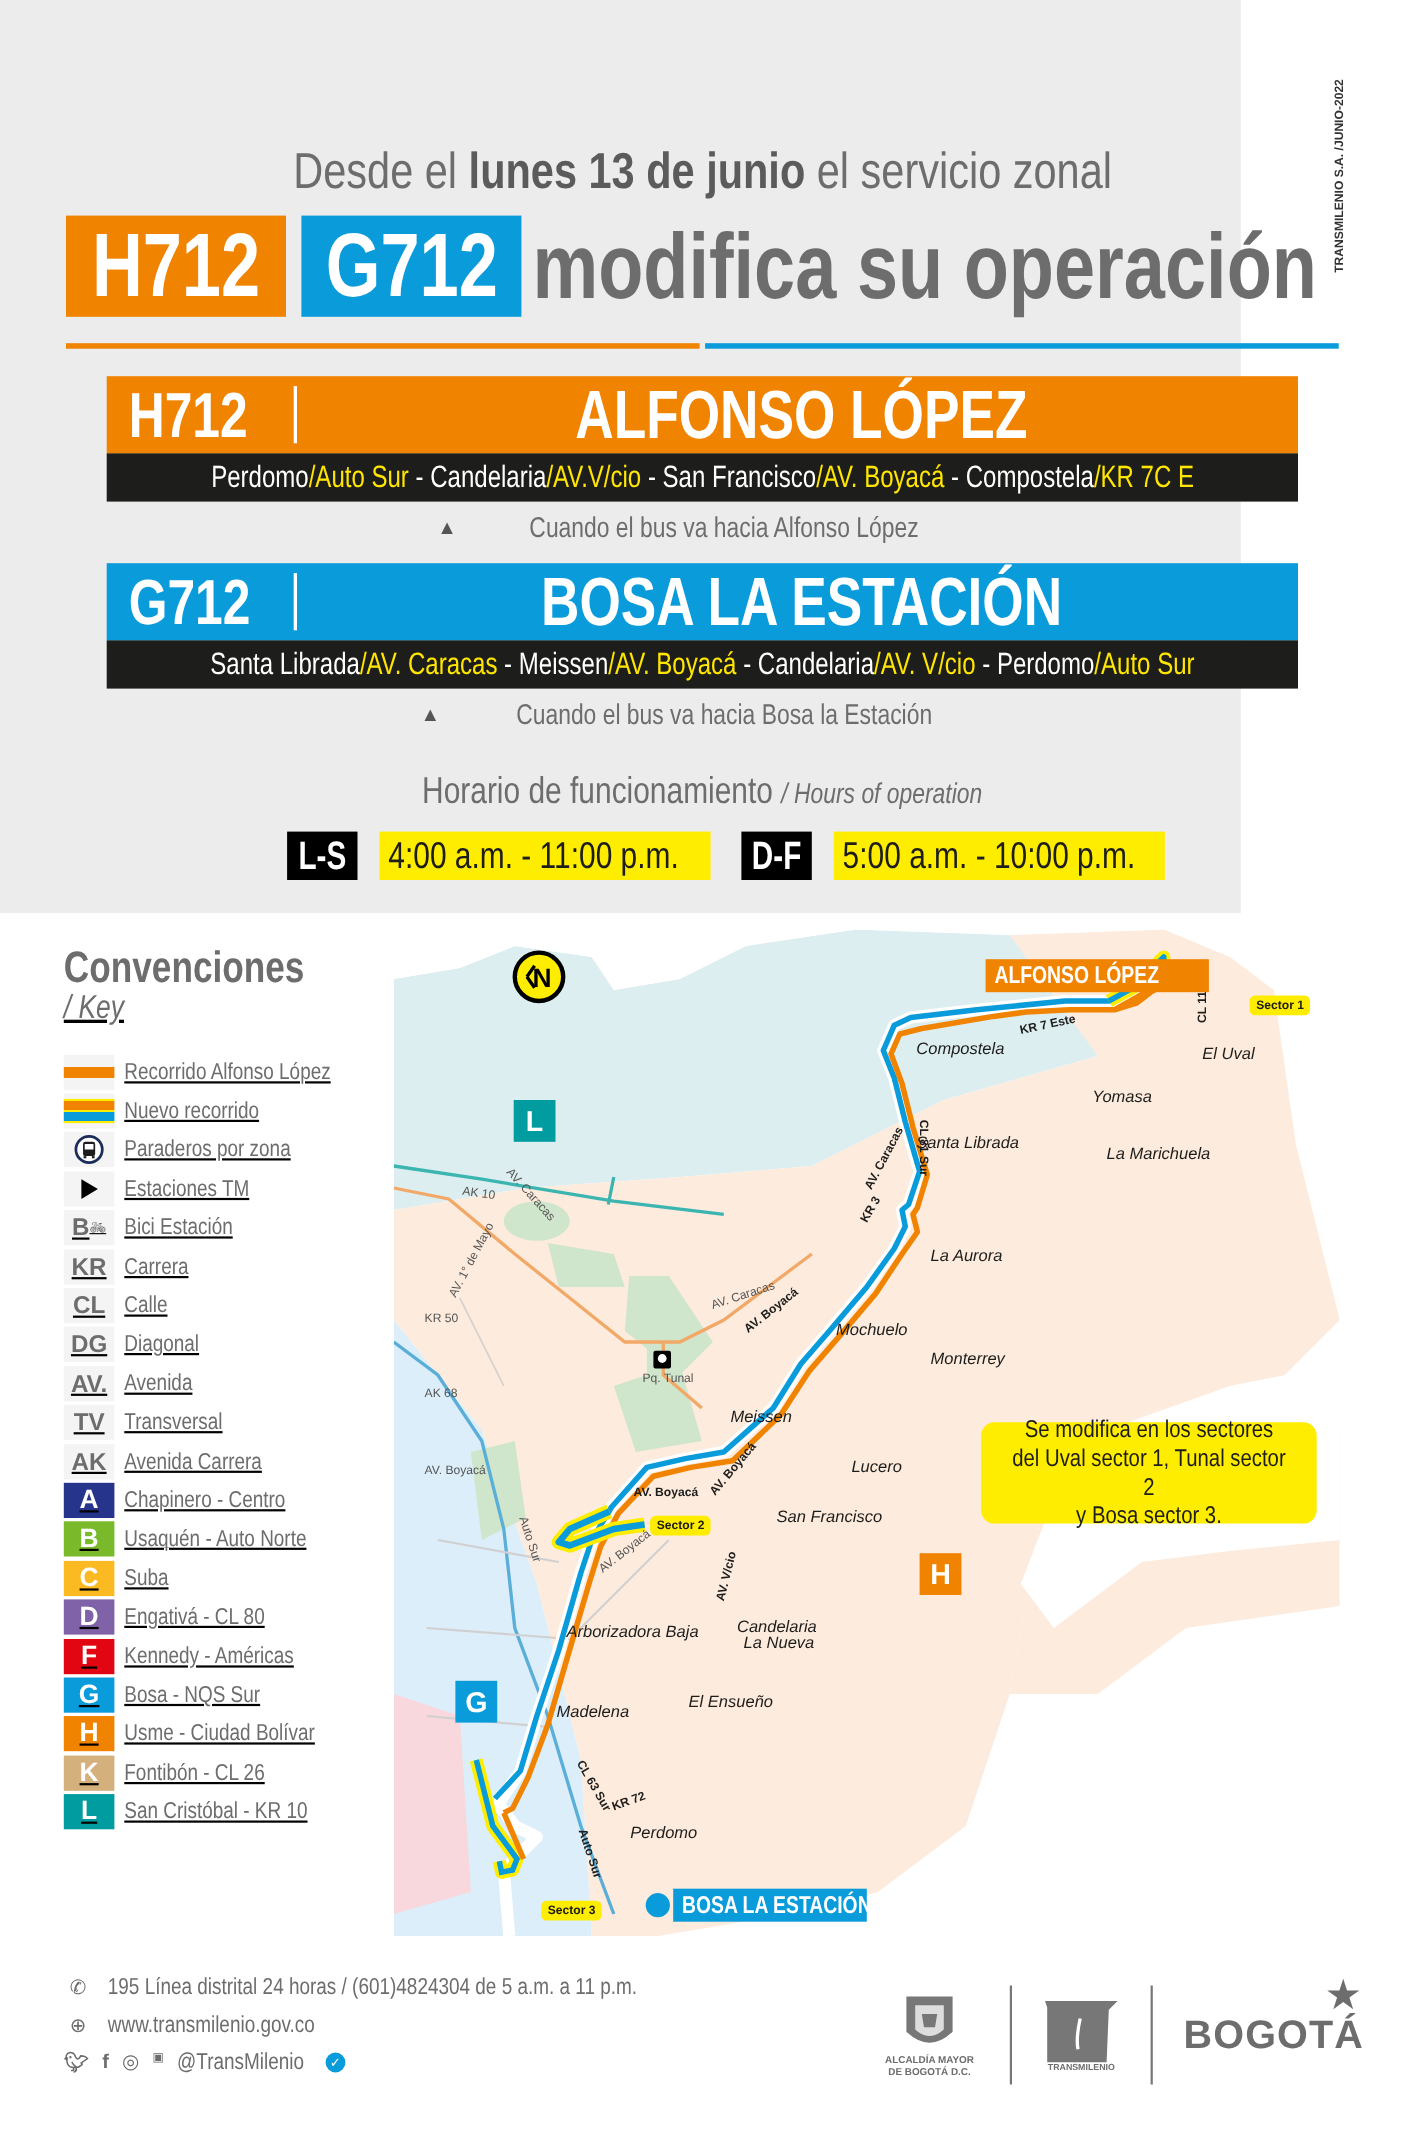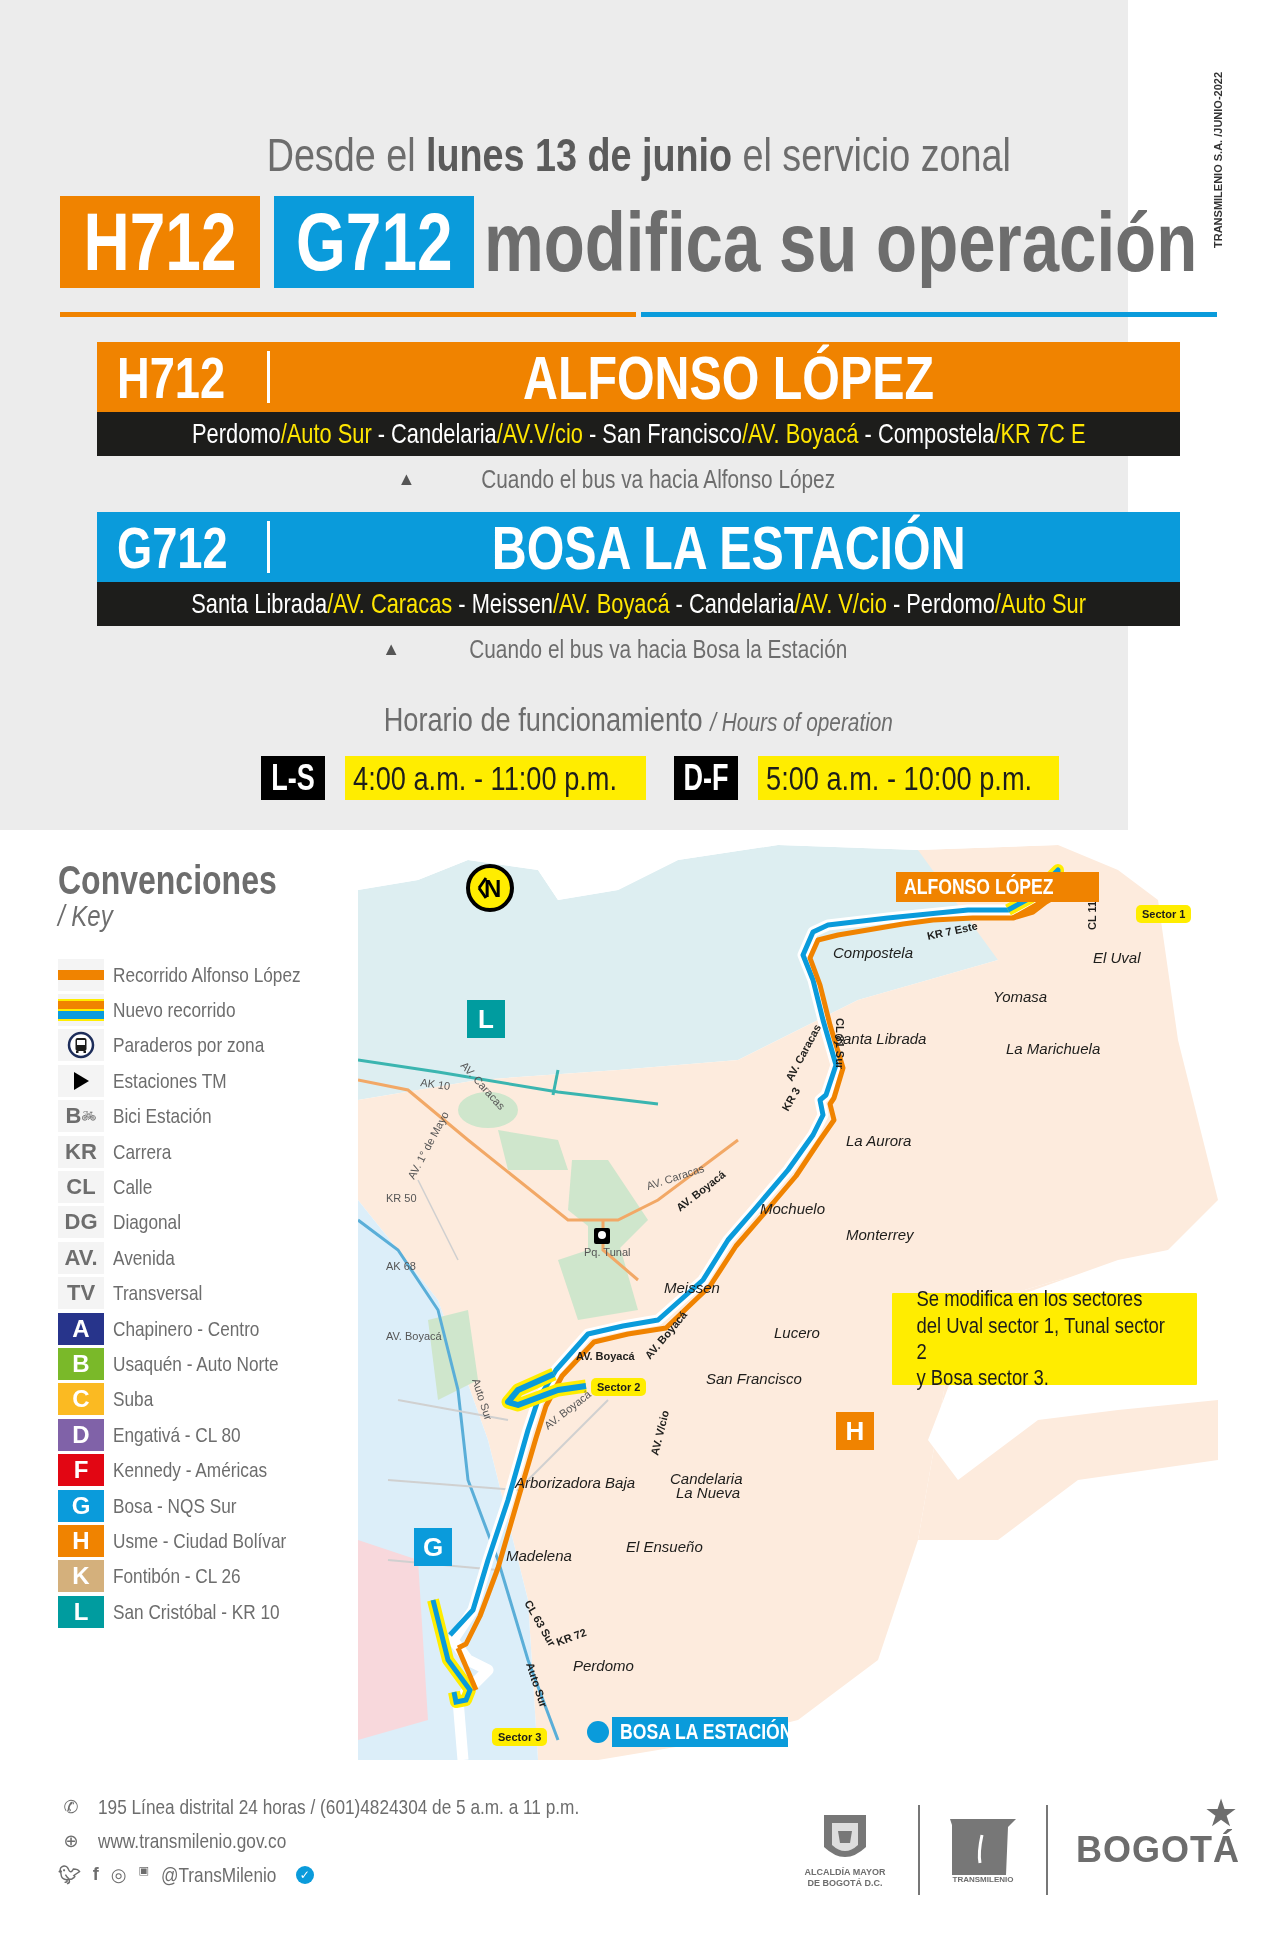--- a/index.html
+++ b/index.html
@@ -36,39 +36,39 @@
   #hours-title { position: absolute; left: 0; width: 1277px; top: 700px; text-align: center; font-size: 34px; color: #6d6d6d; white-space: nowrap; }
   #hours-title .inner { display: inline-block; transform: scaleX(0.8); }
   #hours-title i { font-size: 26px; }
   #hours-row { position: absolute; left: 261px; top: 756px; height: 44px; display: flex; gap: 20px; }
   .day-tag { background: #000; color: #fff; font-weight: bold; font-size: 36px; width: 64px; display: flex; align-items: center; justify-content: center; }
   .day-tag span { display: inline-block; transform: scaleX(0.75); }
   .time-tag { background: #ffed00; color: #1d1d1b; font-size: 34px; width: 301px; display: flex; align-items: center; padding-left: 8px; white-space: nowrap; }
   .time-tag span { display: inline-block; transform: scaleX(0.8); transform-origin: left center; }
 
   
-  #legend { position: absolute; left: 58px; top: 858px; width: 290px; }
+  #legend { position: absolute; left: 58px; top: 858px; width: 290px; text-decoration: underline; }
   #legend-title { font-size: 40px; font-weight: bold; color: #6d6d6d; white-space: nowrap; }
   #legend-title span { display: inline-block; transform: scaleX(0.8); transform-origin: left center; }
   #legend-sub { font-size: 30px; font-style: italic; color: #6d6d6d; margin-top: -4px; transform: scaleX(0.8); transform-origin: left center; }
   #legend-list { margin-top: 24px; }
   .lg-row { height: 35.4px; display: flex; align-items: center; }
   .lg-sym { width: 46px; height: 32px; background: #f4f4f4; display: flex; align-items: center; justify-content: center; margin-right: 9px; font-weight: bold; color: #6d6d6d; font-size: 22px; }
   .lg-sym.zone { color: #fff; font-size: 24px; }
   .lg-label { font-size: 21px; color: #6d6d6d; white-space: nowrap; transform: scaleX(0.82); transform-origin: left center; }
   .bar { width: 46px; height: 10px; }
 
   
   #map { position: absolute; left: 358px; top: 840px; width: 860px; height: 920px; }
   #map svg { width: 100%; height: 100%; }
   .mlabel { font-family: "Liberation Sans", sans-serif; font-style: italic; font-size: 15px; fill: #1d1d1b; }
   .slabel { font-family: "Liberation Sans", sans-serif; font-weight: bold; font-size: 11px; fill: #1d1d1b; }
   .glabel { font-family: "Liberation Sans", sans-serif; font-size: 11px; fill: #555; }
 
-  #notice { position: absolute; left: 892px; top: 1293px; width: 305px; height: 92px; background: #ffed00; border-radius: 1px; display: flex; align-items: center; justify-content: center; font-size: 22px; color: #1d1d1b; line-height: 1.2; }
+  #notice { position: absolute; left: 892px; top: 1293px; width: 305px; height: 92px; background: #ffed00; border-radius: 12px; display: flex; align-items: center; justify-content: center; text-align: center; font-size: 22px; color: #1d1d1b; line-height: 1.2; }
   #notice span { display: inline-block; transform: scaleX(0.84); white-space: pre-line; }
 
   #term-alfonso { position: absolute; left: 896px; top: 872px; background: #f08300; color: #fff; font-weight: bold; font-size: 22px; padding: 2px 8px; white-space: nowrap; }
   #term-alfonso span, #term-bosa span { display: inline-block; transform: scaleX(0.8); transform-origin: left center; }
   #term-bosa { position: absolute; left: 612px; top: 1717px; width: 176px; background: #0a9bdb; color: #fff; font-weight: bold; font-size: 22px; padding: 2px 8px; white-space: nowrap; }
 
   .sector { position: absolute; background: #ffed00; border-radius: 5px; font-weight: bold; font-size: 11px; color: #1d1d1b; padding: 3px 6px; }
   .zone-map { position: absolute; width: 38px; height: 38px; color: #fff; font-weight: bold; font-size: 26px; display: flex; align-items: center; justify-content: center; }
 
   
@@ -200,20 +200,24 @@
         <div class="lg-sym">DG</div>
         <div class="lg-label">Diagonal</div>
       </div>
     <div class="lg-row">
         <div class="lg-sym">AV.</div>
         <div class="lg-label">Avenida</div>
       </div>
     <div class="lg-row">
         <div class="lg-sym">TV</div>
         <div class="lg-label">Transversal</div>
+      </div>
+    <div class="lg-row">
+        <div class="lg-sym">AK</div>
+        <div class="lg-label">Avenida Carrera</div>
       </div>
     <div class="lg-row">
         <div class="lg-sym zone" style="background:#27348b">A</div>
         <div class="lg-label">Chapinero - Centro</div>
       </div>
     <div class="lg-row">
         <div class="lg-sym zone" style="background:#7ab929">B</div>
         <div class="lg-label">Usaquén - Auto Norte</div>
       </div>
     <div class="lg-row">

